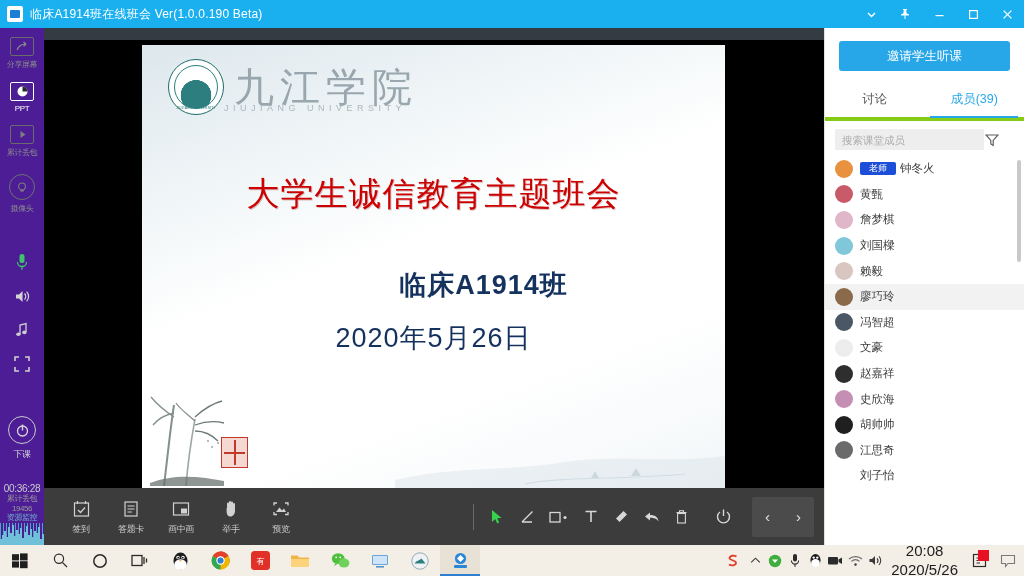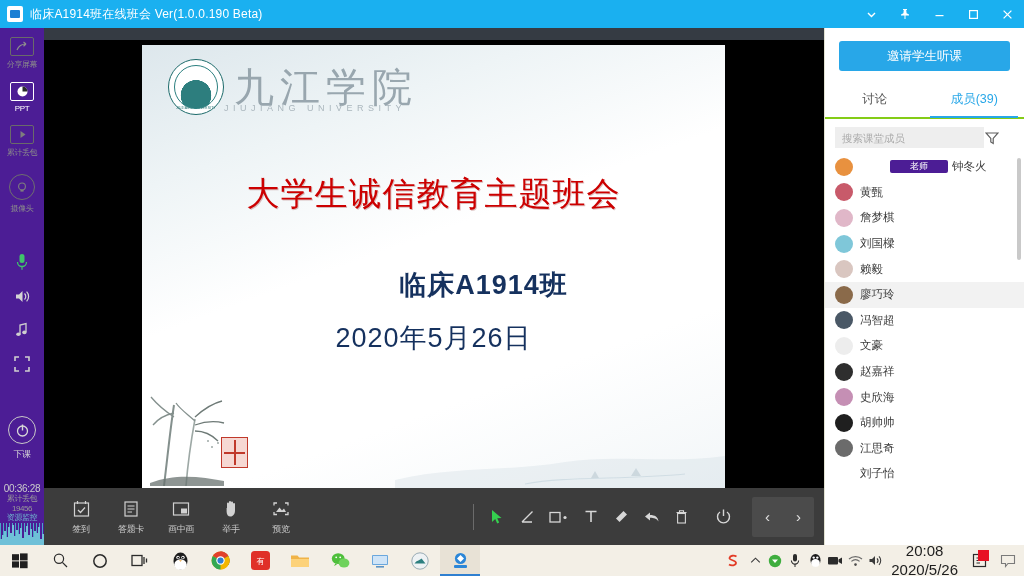--- a/index.html
+++ b/index.html
@@ -179,21 +179,21 @@
   .rightpanel {
     position: absolute; left: 824px; top: 28px; width: 200px; height: 517px;
     background: #ffffff; border-left: 1px solid #e2e2d2;
   }
   .invite-wrap { padding: 13px 14px 12px 14px; }
   .invite-btn {
     width: 100%; height: 30px; background: #28a7e8; color: #ffffff;
     border: none; border-radius: 3px; font-size: 12.5px;
     font-family: "Liberation Sans", sans-serif; cursor: pointer;
   }
-  .tabs { display: flex; border-bottom: 2px solid #84cc16; }
+  .tabs { display: flex; border-bottom: 4px solid #84cc16; }
   .tab {
     flex: 1 1 50%; text-align: center; font-size: 12.5px; color: #555555;
     padding: 8px 0 9px 0; position: relative;
   }
   .tab.active { color: #28a7e8; }
   .tab.active::after {
     content: ""; position: absolute; left: 6%; right: 6%; bottom: -1px;
     height: 2px; background: #28a7e8;
   }
   .searchrow { display: flex; align-items: center; padding: 8px 25px 6px 10px; }
@@ -208,22 +208,22 @@
   .member {
     display: flex; align-items: center; height: 25.6px; padding-left: 10px;
   }
   .member.highlight { background: #f2f2f2; }
   .avatar {
     width: 18px; height: 18px; border-radius: 50%; flex: 0 0 auto;
     margin-right: 7px; background: #cfcfcf;
   }
   .avatar.blank { background: transparent; }
   .badge-teacher {
-    background: #4c1d95; color: #ffffff; font-size: 9px;
-    padding: 1px 20px; border-radius: 2px; margin-right: 4px; line-height: 1.2; margin-left: 30px;
+    background: #1d4ed8; color: #ffffff; font-size: 9px;
+    padding: 1px 9px; border-radius: 2px; margin-right: 4px; line-height: 1.2;
   }
   .member-name { font-size: 11.5px; color: #3b3b3b; }
   .panel-scroll {
     position: absolute; right: 3px; top: 4px; width: 4px; height: 102px;
     background: #c9c9c9; border-radius: 2px;
   }
 
   
   .taskbar {
     position: absolute; left: 0; top: 545px; width: 1024px; height: 31px;

